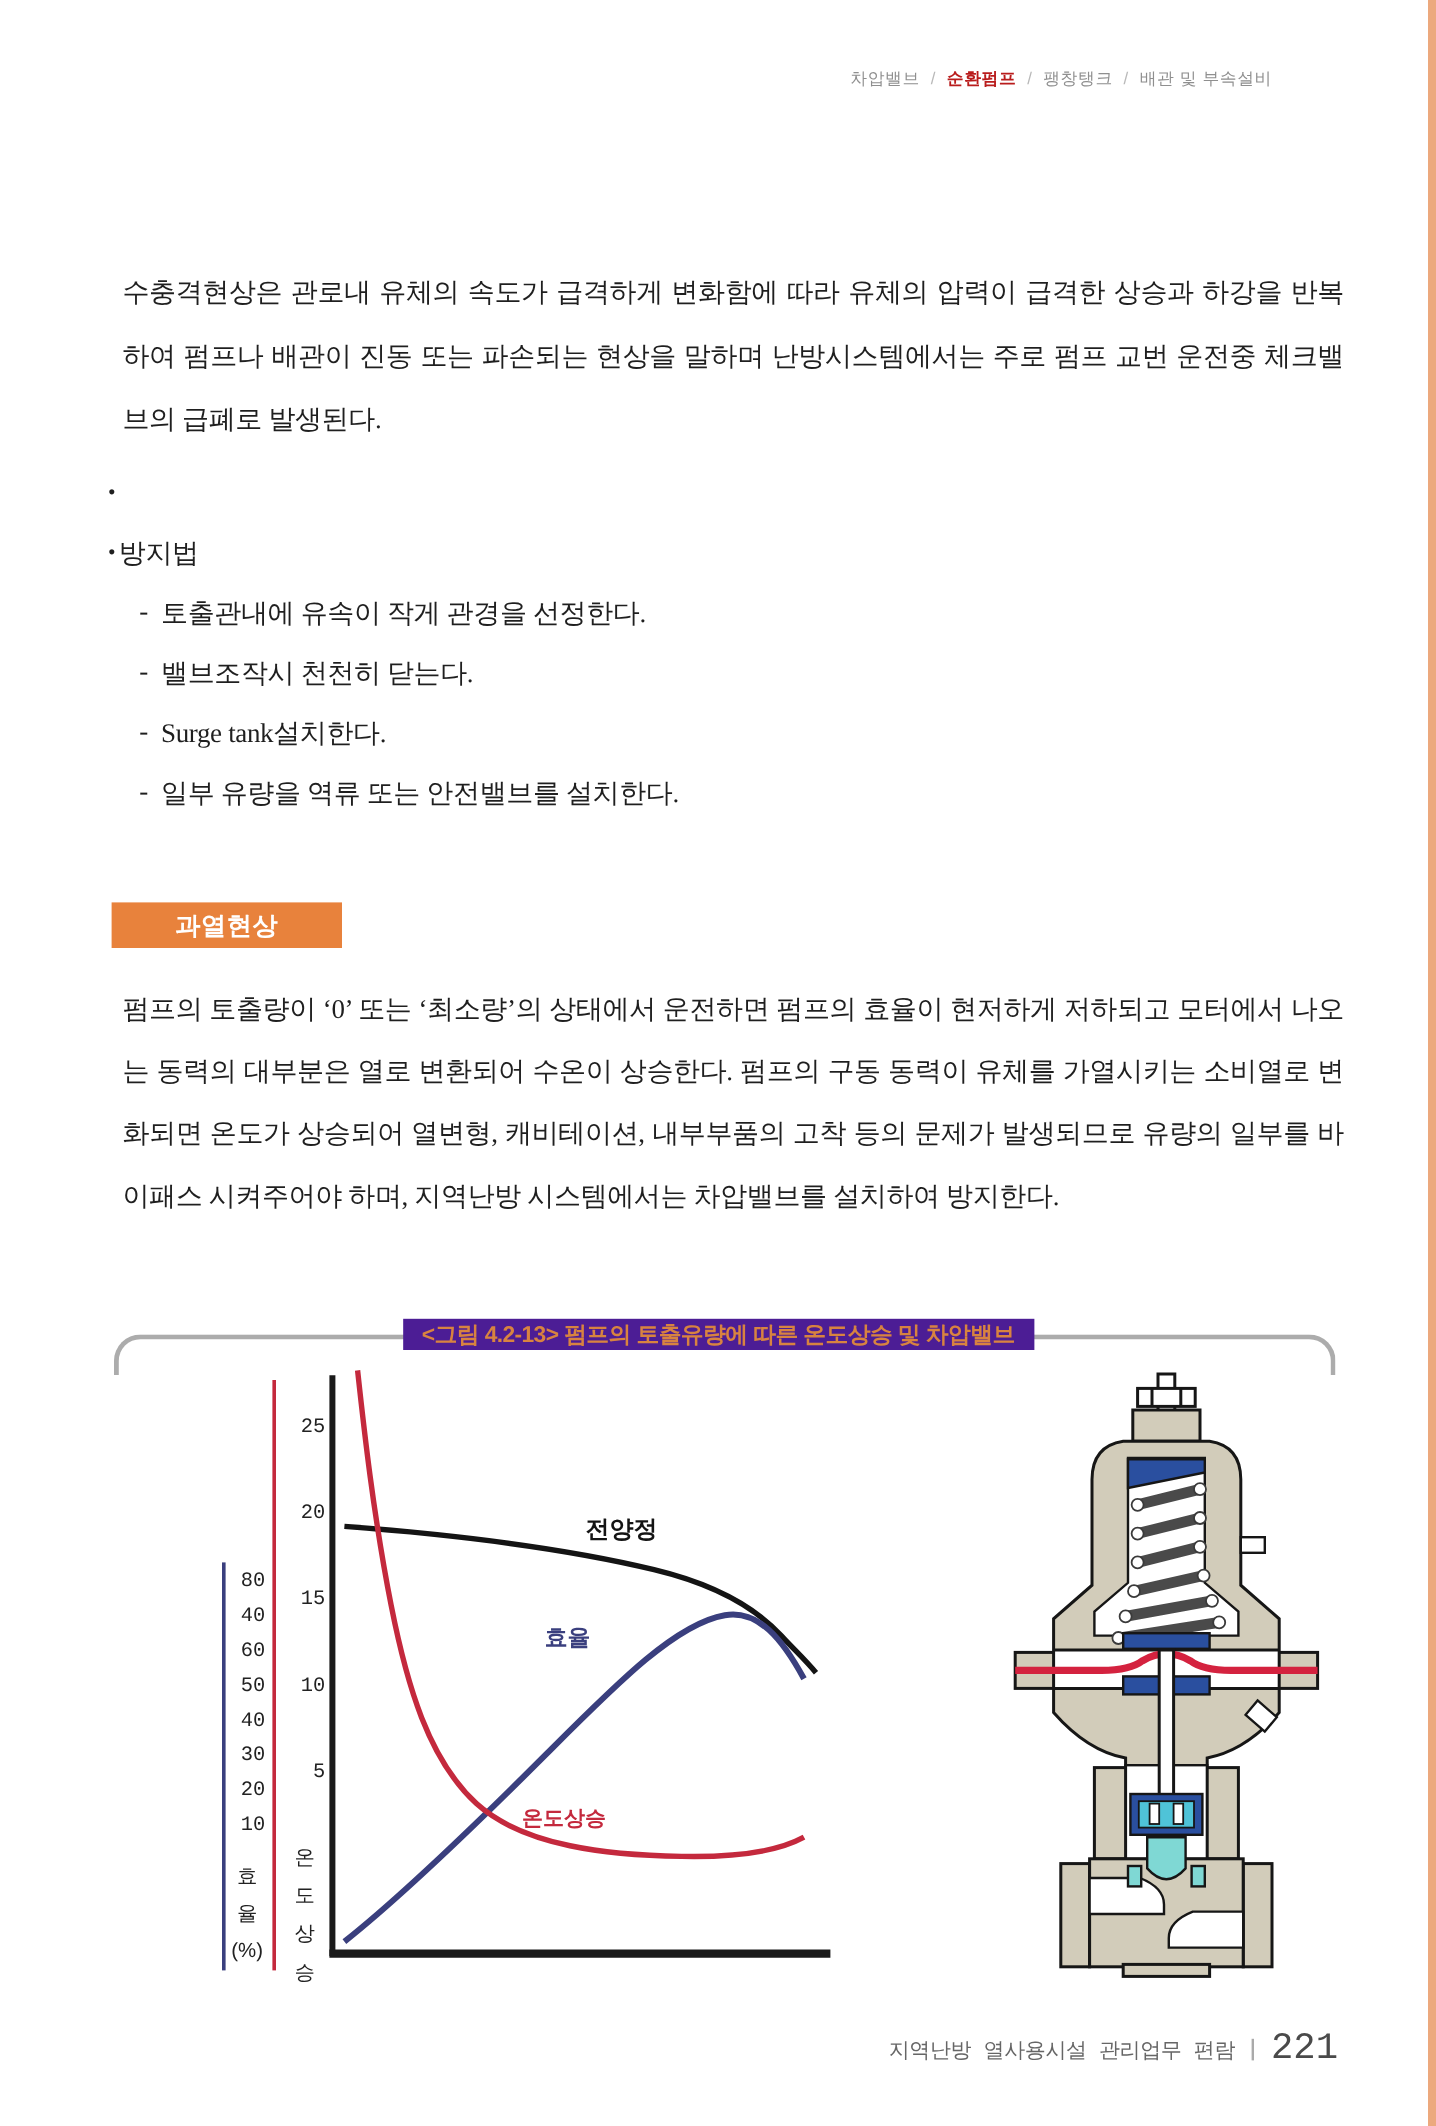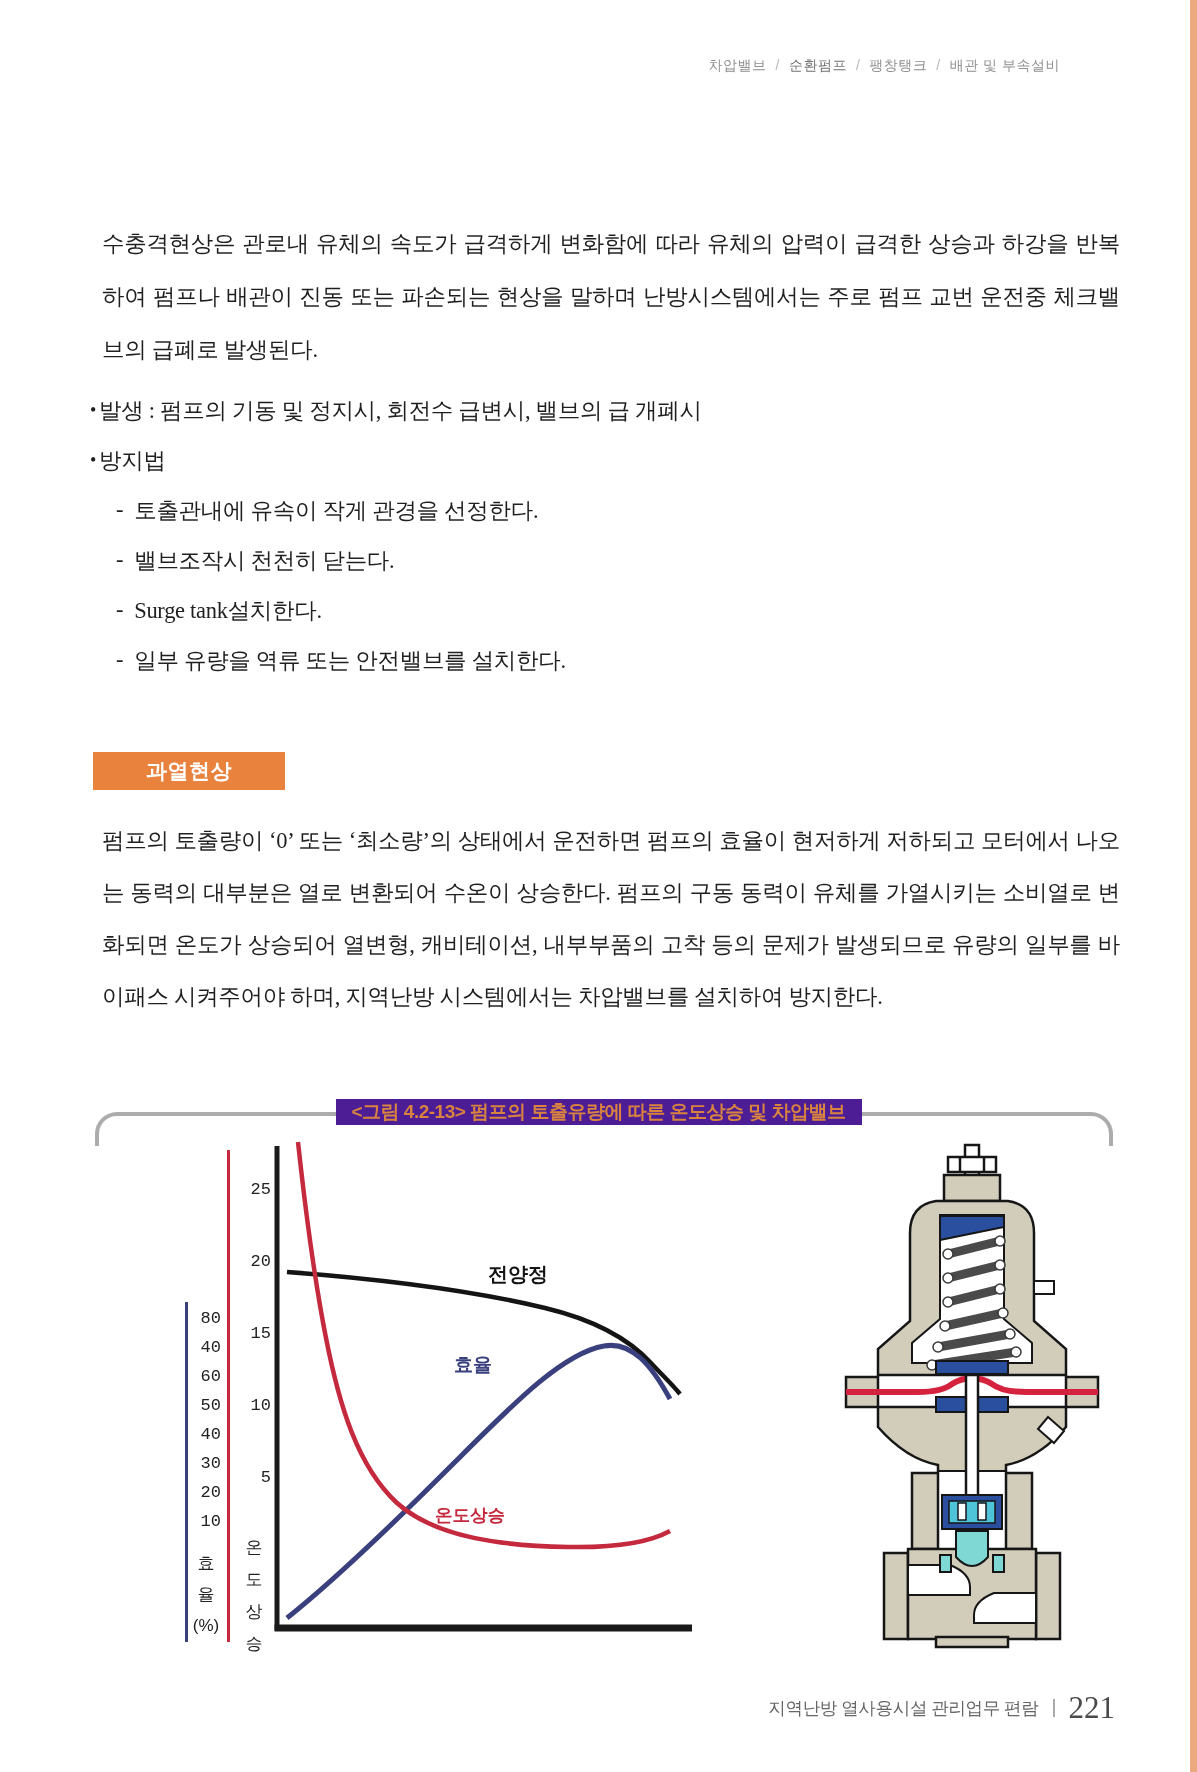--- a/index.html
+++ b/index.html
@@ -3,21 +3,21 @@
 <meta charset="utf-8">
 <style>
   html,body{margin:0;padding:0;background:#fff;}
   .page{position:relative;width:1197px;height:1772px;background:#fff;overflow:hidden;
         font-family:"Liberation Serif","DejaVu Serif",serif;color:#1f1f1f;}
   .edge-strip{position:absolute;right:0;top:0;width:7px;height:1772px;background:#ECA97E;}
 
   .breadcrumb{position:absolute;top:57px;right:137px;font-family:"Liberation Sans","DejaVu Sans",sans-serif;
               font-size:14px;color:#8f8f8f;letter-spacing:.5px;}
   .breadcrumb .sep{color:#b9b9b9;margin:0 9px;}
-  .breadcrumb .crumb.active{color:#737373;font-weight:400;}
+  .breadcrumb .crumb.active{color:#b91c1c;font-weight:700;}
 
   .sec-title{position:absolute;background:#E8823C;color:#fff;font-family:"Liberation Sans","DejaVu Sans",sans-serif;
              font-weight:700;font-size:21px;display:flex;align-items:center;justify-content:center;letter-spacing:.5px;}
   .sec-title.t1{left:93px;top:147px;width:369px;height:38px;}
   .sec-title.t2{left:93px;top:752px;width:192px;height:38px;}
 
   .body{position:absolute;left:90px;width:1018px;margin:12px;font-size:22.5px;text-align:justify;letter-spacing:-0.3px;}
   .p1{top:205px;line-height:53px;}
   .p2{top:803px;line-height:52px;}
 
@@ -43,21 +43,21 @@
   .tick-stack.temp{left:237px;top:1154px;width:34px;line-height:72px;}
   .vlabel{position:absolute;font-family:"Liberation Sans","DejaVu Sans",sans-serif;
           font-size:17px;color:#222;text-align:center;}
   .vlabel.eff{left:186px;top:1548px;width:40px;line-height:31px;}
   .vlabel.temp{left:235px;top:1532px;width:38px;line-height:32px;}
 
   .chart-svg{position:absolute;left:230px;top:1140px;}
   .valve-svg{position:absolute;left:790px;top:1075px;}
 
   .footer{position:absolute;right:82px;top:1690px;display:flex;align-items:center;gap:14px;
-          font-family:Liberation Serif, serif;text-align:right;}
+          font-family:Liberation Mono, monospace;text-align:right;}
   .footer .book{font-size:17.5px;color:#666;letter-spacing:-0.3px;}
   .footer .divider{width:2px;height:18px;background:#aaa;}
   .footer .pageno{font-size:31px;color:#4a4a4a;}
 </style>
 </head>
 <body>
 
 <div class="page">
 
   <div class="edge-strip"></div>
@@ -65,21 +65,20 @@
   <div class="breadcrumb">
     <span class="crumb">차압밸브</span><span class="sep">/</span><span class="crumb active">순환펌프</span><span class="sep">/</span><span class="crumb">팽창탱크</span><span class="sep">/</span><span class="crumb">배관 및 부속설비</span>
   </div>
 
 
   <p class="body p1">수충격현상은 관로내 유체의 속도가 급격하게 변화함에 따라 유체의 압력이 급격한 상승과 하강을 반복하여 펌프나 배관이 진동 또는 파손되는 현상을 말하며 난방시스템에서는 주로 펌프 교번 운전중 체크밸브의 급폐로 발생된다.</p>
 
   <div class="list">
     <div class="li b">
       <span class="bullet">•</span>
-      <span>발생 : 펌프의 기동 및 정지시, 회전수 급변시, 밸브의 급 개폐시</span>
     </div>
     <div class="li b">
       <span class="bullet">•</span>
       <span>방지법</span>
     </div>
     <div class="li d">
       <span class="dash">-</span>
       <span>토출관내에 유속이 작게 관경을 선정한다.</span>
     </div>
     <div class="li d">

